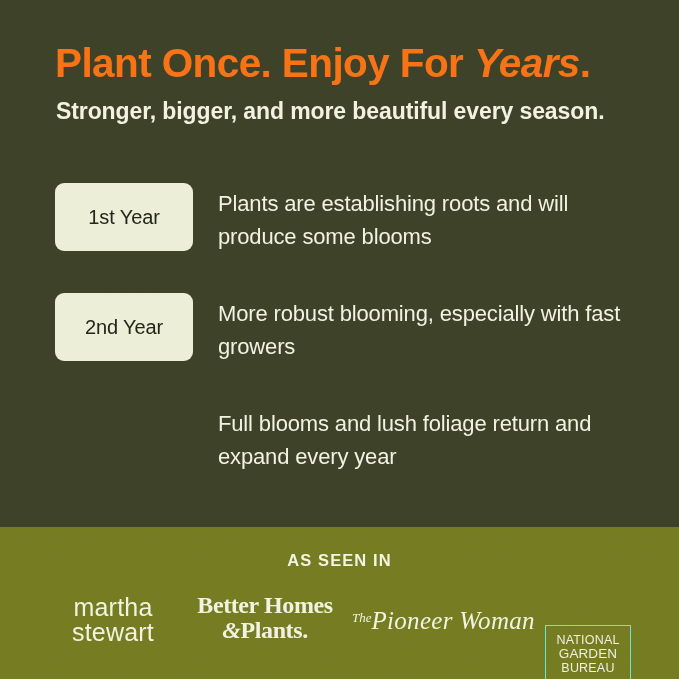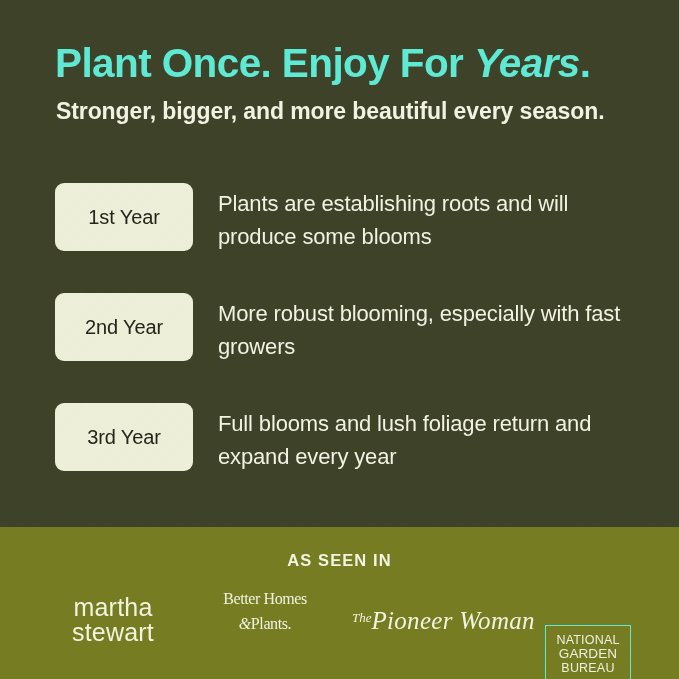--- a/index.html
+++ b/index.html
@@ -45,21 +45,21 @@
   .headline {
     position: absolute;
     left: 55px;
     top: 40px;
     width: 600px;
     margin: 0;
     font-size: 40.5px;
     font-weight: bold;
     letter-spacing: -0.6px;
     line-height: 46px;
-    color: #5eead4;
+    color: #f97316;
     white-space: nowrap;
   }
   .headline .emph {
     font-style: italic;
   }
 
   .subheadline {
     position: absolute;
     left: 56px;
     top: 96px;
@@ -155,25 +155,25 @@
     width: 150px;
     font-family: Liberation Sans, sans-serif;
     font-size: 25px;
     line-height: 25px;
     letter-spacing: 0.2px;
   }
 
   
   .logo-bhg {
     left: 180px;
-    top: 3px;
+    top: 10px;
     width: 170px;
     font-family: "Liberation Serif", serif;
-    font-weight: normal;
-    font-size: 16px;
+    font-weight: bold;
+    font-size: 24px;
     line-height: 25px;
     letter-spacing: -0.4px;
   }
   .logo-bhg .line2 .amp {
     font-style: italic;
   }
 
   
   .logo-tpw {
     left: 352px;
@@ -243,23 +243,20 @@
       </div>
 
       <div class="year-row">
         <div class="year-badge">
           <span class="year-badge-label">2nd Year</span>
         </div>
         <div class="year-desc">More robust blooming, especially with fast growers</div>
       </div>
 
       <div class="year-row">
-        <div class="year-badge">
-          <span class="year-badge-label">3rd Year</span>
-        </div>
         <div class="year-desc">Full blooms and lush foliage return and expand every year</div>
       </div>
 
     </div>
   </div>
 
   <div class="bottom-band">
 
     <div class="as-seen-in">AS SEEN IN</div>
 

